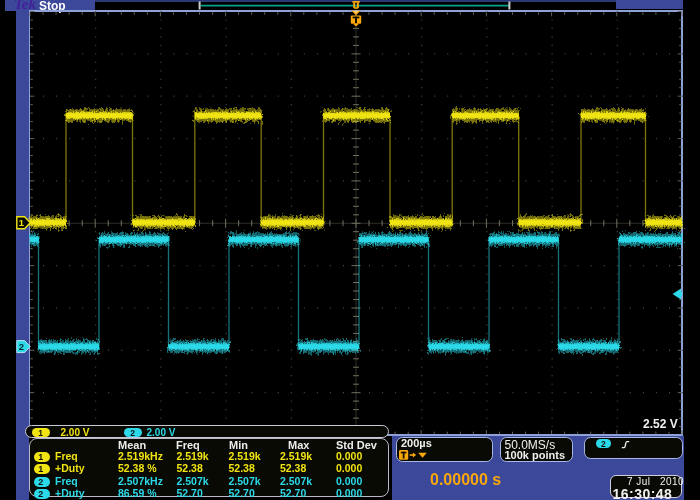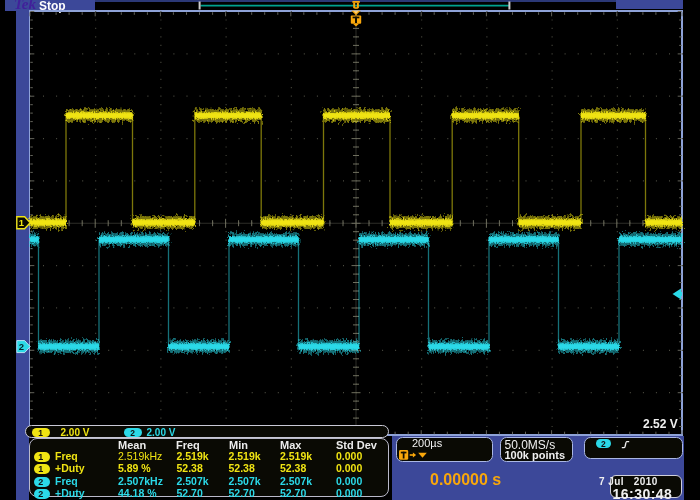--- a/index.html
+++ b/index.html
@@ -103,57 +103,57 @@
   <div class="txt" style="left:38.3px;top:428.6px;font-size:8.5px;font-weight:bold;color:#111">1</div>
   <div class="txt" style="left:60.5px;top:427.6px;font-size:10px;font-weight:bold;color:#f0e413">2.00 V</div>
   <div class="abs" style="left:123.5px;top:428px;width:18.5px;height:9px;background:#2bd9e8;border-radius:4.5px"></div>
   <div class="txt" style="left:130.3px;top:428.6px;font-size:8.5px;font-weight:bold;color:#111">2</div>
   <div class="txt" style="left:146.5px;top:427.6px;font-size:10px;font-weight:bold;color:#2bd9e8">2.00 V</div>
 
   <div class="abs" style="left:29px;top:438.3px;width:359.5px;height:59.2px;background:#0a0a04;border:1.6px solid #b9b9c9;border-radius:8px"></div>
   <div class="txt" style="left:118px;top:439.6px;font-size:11px;font-weight:bold;color:#ececec">Mean</div>
   <div class="txt" style="left:176px;top:439.6px;font-size:11px;font-weight:bold;color:#ececec">Freq</div>
   <div class="txt" style="left:229px;top:439.6px;font-size:11px;font-weight:bold;color:#ececec">Min</div>
-  <div class="txt" style="left:280px;top:439.6px;font-size:11px;font-weight:bold;color:#ececec">Max</div>
+  <div class="txt" style="left:288px;top:439.6px;font-size:11px;font-weight:bold;color:#ececec">Max</div>
   <div class="txt" style="left:336px;top:439.6px;font-size:11px;font-weight:bold;color:#ececec">Std Dev</div>
   <div class="abs" style="left:33.5px;top:452.09999999999997px;width:16px;height:10px;background:#f0e413;border-radius:5px"></div>
   <div class="txt" style="left:38.3px;top:453.09999999999997px;font-size:9px;font-weight:bold;color:#111">1</div>
   <div class="txt" style="left:55px;top:450.9px;font-size:10.5px;font-weight:bold;color:#f0e413">Freq</div>
-  <div class="txt" style="left:118px;top:450.9px;font-size:10.5px;font-weight:normal;color:#f0e413">2.519kHz</div>
+  <div class="txt" style="left:118px;top:450.9px;font-size:10.5px;font-weight:bold;color:#f0e413">2.519kHz</div>
   <div class="txt" style="left:176.5px;top:450.9px;font-size:10.5px;font-weight:bold;color:#f0e413">2.519k</div>
   <div class="txt" style="left:228.5px;top:450.9px;font-size:10.5px;font-weight:bold;color:#f0e413">2.519k</div>
   <div class="txt" style="left:280px;top:450.9px;font-size:10.5px;font-weight:bold;color:#f0e413">2.519k</div>
   <div class="txt" style="left:336px;top:450.9px;font-size:10.5px;font-weight:bold;color:#f0e413">0.000</div>
   <div class="abs" style="left:33.5px;top:464.4px;width:16px;height:10px;background:#f0e413;border-radius:5px"></div>
   <div class="txt" style="left:38.3px;top:465.4px;font-size:9px;font-weight:bold;color:#111">1</div>
   <div class="txt" style="left:55px;top:463.2px;font-size:10.5px;font-weight:bold;color:#f0e413">+Duty</div>
-  <div class="txt" style="left:118px;top:463.2px;font-size:10.5px;font-weight:bold;color:#f0e413">5.89 %</div>
+  <div class="txt" style="left:118px;top:463.2px;font-size:10.5px;font-weight:bold;color:#f0e413">52.38 %</div>
   <div class="txt" style="left:176.5px;top:463.2px;font-size:10.5px;font-weight:bold;color:#f0e413">52.38</div>
   <div class="txt" style="left:228.5px;top:463.2px;font-size:10.5px;font-weight:bold;color:#f0e413">52.38</div>
   <div class="txt" style="left:280px;top:463.2px;font-size:10.5px;font-weight:bold;color:#f0e413">52.38</div>
   <div class="txt" style="left:336px;top:463.2px;font-size:10.5px;font-weight:bold;color:#f0e413">0.000</div>
   <div class="abs" style="left:33.5px;top:476.8px;width:16px;height:10px;background:#2bd9e8;border-radius:5px"></div>
   <div class="txt" style="left:38.3px;top:477.8px;font-size:9px;font-weight:bold;color:#111">2</div>
   <div class="txt" style="left:55px;top:475.6px;font-size:10.5px;font-weight:bold;color:#2bd9e8">Freq</div>
   <div class="txt" style="left:118px;top:475.6px;font-size:10.5px;font-weight:bold;color:#2bd9e8">2.507kHz</div>
   <div class="txt" style="left:176.5px;top:475.6px;font-size:10.5px;font-weight:bold;color:#2bd9e8">2.507k</div>
   <div class="txt" style="left:228.5px;top:475.6px;font-size:10.5px;font-weight:bold;color:#2bd9e8">2.507k</div>
   <div class="txt" style="left:280px;top:475.6px;font-size:10.5px;font-weight:bold;color:#2bd9e8">2.507k</div>
   <div class="txt" style="left:336px;top:475.6px;font-size:10.5px;font-weight:bold;color:#2bd9e8">0.000</div>
   <div class="abs" style="left:33.5px;top:489.09999999999997px;width:16px;height:10px;background:#2bd9e8;border-radius:5px"></div>
   <div class="txt" style="left:38.3px;top:490.09999999999997px;font-size:9px;font-weight:bold;color:#111">2</div>
   <div class="txt" style="left:55px;top:487.9px;font-size:10.5px;font-weight:bold;color:#2bd9e8">+Duty</div>
-  <div class="txt" style="left:118px;top:487.9px;font-size:10.5px;font-weight:bold;color:#2bd9e8">44.18 %</div>
+  <div class="txt" style="left:118px;top:487.9px;font-size:10.5px;font-weight:bold;color:#2bd9e8">86.59 %</div>
   <div class="txt" style="left:176.5px;top:487.9px;font-size:10.5px;font-weight:bold;color:#2bd9e8">52.70</div>
   <div class="txt" style="left:228.5px;top:487.9px;font-size:10.5px;font-weight:bold;color:#2bd9e8">52.70</div>
   <div class="txt" style="left:280px;top:487.9px;font-size:10.5px;font-weight:bold;color:#2bd9e8">52.70</div>
   <div class="txt" style="left:336px;top:487.9px;font-size:10.5px;font-weight:bold;color:#2bd9e8">0.000</div>
 
   <div class="abs" style="left:396px;top:437px;width:97px;height:24.8px;background:#0a0a04;border:1.6px solid #aab7e4;border-radius:6.5px"></div>
-  <div class="txt" style="left:412px;top:438.4px;font-size:11px;font-weight:normal;color:#f0f0f0">200µs</div>
+  <div class="txt" style="left:401px;top:438.4px;font-size:11px;font-weight:bold;color:#f0f0f0">200µs</div>
   <svg class="abs" style="left:397.5px;top:449.3px" width="34" height="12" viewBox="0 0 34 12">
     <rect x="1" y="1" width="9.2" height="9.8" rx="1.4" fill="#f9a70b"></rect>
     <rect x="2.8" y="2.7" width="5.6" height="1.7" fill="#140f00"></rect>
     <rect x="4.75" y="2.7" width="1.75" height="6.8" fill="#140f00"></rect>
     <path d="M11.7 6h4.6" stroke="#f9a70b" stroke-width="1.6"></path>
     <path d="M14.9 3.6l3.2 2.4-3.2 2.4z" fill="#f9a70b"></path>
     <path d="M20.2 3.8h8.6l-4.3 5z" fill="#f9a70b"></path>
   </svg>
   <div class="txt" style="left:430px;top:472px;font-size:16px;font-weight:bold;color:#f9a70b">0.00000 s</div>
 
@@ -163,16 +163,16 @@
 
   <div class="abs" style="left:584px;top:436.6px;width:99px;height:22.6px;background:#0a0a04;border:1.6px solid #aab7e4;border-radius:6.5px"></div>
   <div class="abs" style="left:595.5px;top:439.4px;width:15.5px;height:8.8px;background:#2bd9e8;border-radius:4.4px"></div>
   <div class="txt" style="left:600.9px;top:439.9px;font-size:8.5px;font-weight:bold;color:#111">2</div>
   <svg class="abs" style="left:620.6px;top:439.8px" width="12" height="10" viewBox="0 0 12 10">
     <path d="M0.8 7.6h2.4c1.6 0 1.0 -6 2.6 -6h2.4" stroke="#ececec" stroke-width="1.4" fill="none"></path>
   </svg>
   <div class="txt" style="left:643px;top:418px;font-size:12px;font-weight:bold;color:#f0f0f0">2.52 V</div>
 
   <div class="abs" style="left:609.5px;top:474.6px;width:72.5px;height:23.6px;background:#0a0a04;border:1.4px solid #cfcfdb;border-radius:6px"></div>
-  <div class="txt" style="left:599px;top:476.6px;font-size:10px;font-weight:bold;letter-spacing:0.45px;color:#f0f0f0">7 Jul   2010</div>
+  <div class="txt" style="left:627px;top:476.6px;font-size:10px;font-weight:normal;letter-spacing:0.45px;color:#f0f0f0">7 Jul   2010</div>
   <div class="txt" style="left:612.6px;top:487.2px;font-size:14px;font-weight:bold;letter-spacing:0.45px;color:#f0f0f0">16:30:48</div>
 
 </div>
 
 </body></html>

